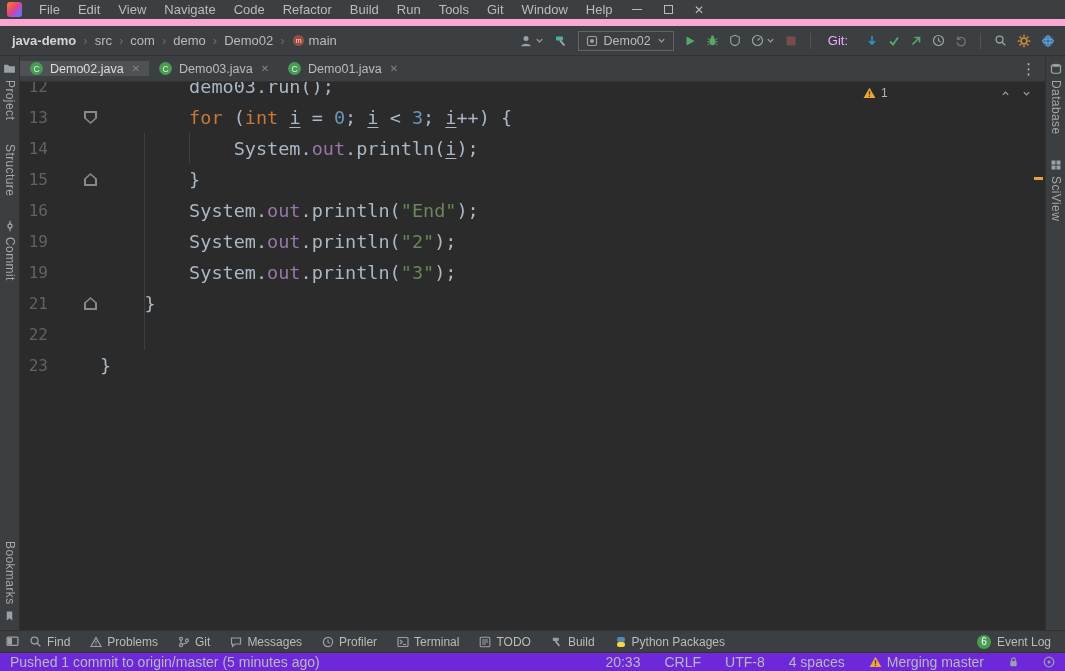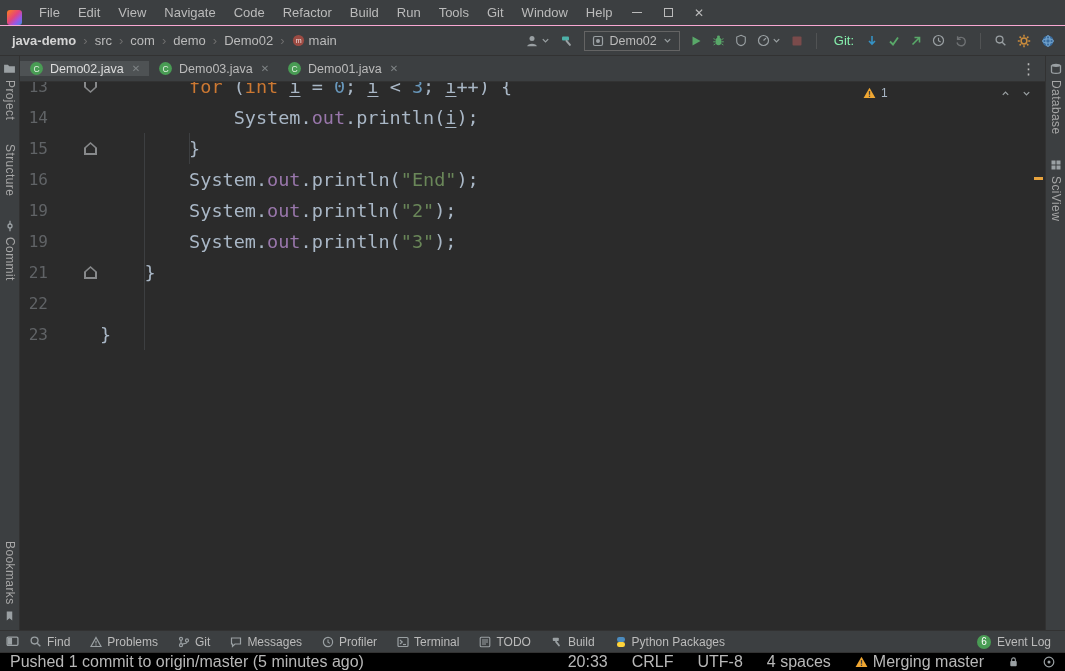--- a/index.html
+++ b/index.html
@@ -2,21 +2,21 @@
 <html><head>
 <meta charset="utf-8">
 <style>
   *{box-sizing:border-box;margin:0;padding:0}
   html,body{width:1065px;height:671px;overflow:hidden;background:#2b2b2b}
   body{font-family:"Liberation Sans",sans-serif;color:#bbbbbb}
   #app{position:relative;width:1065px;height:671px;display:flex;flex-direction:column;font-size:13px;background:#2b2b2b}
   .icon{display:inline-flex;align-items:center;justify-content:center;line-height:0}
 
   
-  .titlebar{flex:0 0 26px;height:26px;background:#3c3f41;display:flex;align-items:flex-end;border-bottom:1px solid #f9a8d4}
+  .titlebar{flex:0 0 26px;height:26px;background:#3c3f41;display:flex;align-items:center;border-bottom:7px solid #f9a8d4}
   .logo{width:15px;height:15px;margin:0 8px 0 7px;border-radius:3px;background:linear-gradient(135deg,#fc801d 0%,#e4447b 45%,#9e55e5 70%,#3b8ee2 100%)}
   .menus{display:flex;align-items:center}
   .menu-item{padding:0 9px;line-height:25px;color:#bbbbbb;cursor:default}
   .win-title{flex:1;text-align:center;color:#787878;font-size:12px;white-space:nowrap;overflow:hidden}
   .win-btns{display:flex;height:100%}
   .win-btn{width:31px;height:100%;display:flex;align-items:center;justify-content:center}
   .min-glyph{width:10px;height:1px;background:#bbbbbb;display:block}
   .max-glyph{width:9px;height:9px;border:1px solid #bbbbbb;display:block}
   .close-glyph{font-size:12px;color:#bbbbbb;line-height:1}
 
@@ -24,21 +24,21 @@
   .navbar{flex:0 0 30px;height:30px;background:#3c3f41;display:flex;align-items:center;padding:0 10px;border-bottom:1px solid #323232}
   .breadcrumbs{display:flex;align-items:center;white-space:nowrap}
   .crumb{display:inline-flex;align-items:center;gap:4px;color:#bbbbbb;padding:1px 2px}
   .crumb.bold{font-weight:bold;color:#d4d4d4}
   .crumb-sep{color:#6e6e6e;padding:0 5px;font-size:13px}
   .nav-actions{margin-left:auto;display:flex;align-items:center;gap:10px}
   .nav-act{display:inline-flex;align-items:center;gap:2px}
   .sep{width:1px;height:16px;background:#515354;margin:0 3px}
   .run-select{display:flex;align-items:center;gap:6px;border:1px solid #646464;padding:2px 7px;color:#bbbbbb;min-width:88px}
   .run-select .lbl{font-size:12.5px}
-  .git-label{color:#86efac;margin:0 2px 0 4px}
+  .git-label{color:#f0abfc;margin:0 8px 0 4px}
 
   
   .workspace{flex:1;display:flex;min-height:0}
   .stripe{flex:0 0 20px;width:20px;background:#3c3f41;display:flex;flex-direction:column;align-items:center}
   .stripe.left{border-right:1px solid #323232}
   .stripe.right{border-left:1px solid #323232}
   .stripe-group{display:flex;flex-direction:column;align-items:center;width:100%}
   .stripe-group.bottom{margin-top:auto;margin-bottom:8px}
   .tw-btn{display:flex;flex-direction:column;align-items:center;gap:5px;margin-top:24px}
   .stripe-group.top .tw-btn:first-child{margin-top:6px}
@@ -82,21 +82,21 @@
   .stripe-mark{position:absolute;right:2px;top:95px;width:9px;height:3px;background:#e8a33d}
 
   
   .bbar{flex:0 0 22px;height:22px;background:#3c3f41;border-top:1px solid #323232;display:flex;align-items:center;font-size:12px;color:#bbbbbb;padding:0 6px}
   .bbar-items{display:flex;align-items:center;height:100%}
   .bbar-item{display:flex;align-items:center;gap:5px;padding:0 10px;height:100%}
   .eventlog{margin-left:auto;display:flex;align-items:center;gap:6px;padding:0 8px}
   .badge{width:14px;height:14px;border-radius:50%;background:#499C54;color:#fff;font-size:10px;display:inline-flex;align-items:center;justify-content:center}
 
   
-  .statusbar{flex:0 0 19px;height:19px;background:#000000;border-top:1px solid #323232;display:flex;align-items:center;font-size:16px;color:#b8b8b8;padding:0 10px}
+  .statusbar{flex:0 0 19px;height:19px;background:#6d28d9;border-top:1px solid #323232;display:flex;align-items:center;font-size:14px;color:#b8b8b8;padding:0 10px}
   .sb-right{margin-left:auto;display:flex;align-items:center;gap:24px}
   .sb-git{display:inline-flex;align-items:center;gap:5px}
 </style>
 </head>
 <body>
 
 <div id="app">
 
   <div class="titlebar">
     <span class="logo"></span>
@@ -395,20 +395,27 @@
             </div>
           </div>
         <span class="dots">⋮</span>
       </div>
       <div class="editor">
         <div class="guide g1"></div>
         <div class="guide g2"></div>
         <div class="lines">
             <div class="row">
               <div class="gutter">
+                <span class="lnum">12</span>
+                <span class="fold-slot"></span>
+              </div>
+              <pre class="code"><span class="tok-plain">        demo03.run();</span></pre>
+            </div>
+            <div class="row">
+              <div class="gutter">
                 <span class="lnum">13</span>
                 <span class="fold-slot">
                   <span class="fold start">
                     <i></i>
                   </span>
                 </span>
               </div>
               <pre class="code"><span class="tok-plain">        </span><span class="tok-kw">for</span><span class="tok-plain"> (</span><span class="tok-kw">int</span><span class="tok-plain"> </span><span class="tok-var">i</span><span class="tok-plain"> = </span><span class="tok-num">0</span><span class="tok-plain">; </span><span class="tok-var">i</span><span class="tok-plain"> &lt; </span><span class="tok-num">3</span><span class="tok-plain">; </span><span class="tok-var">i</span><span class="tok-plain">++) {</span></pre>
             </div>
             <div class="row">

